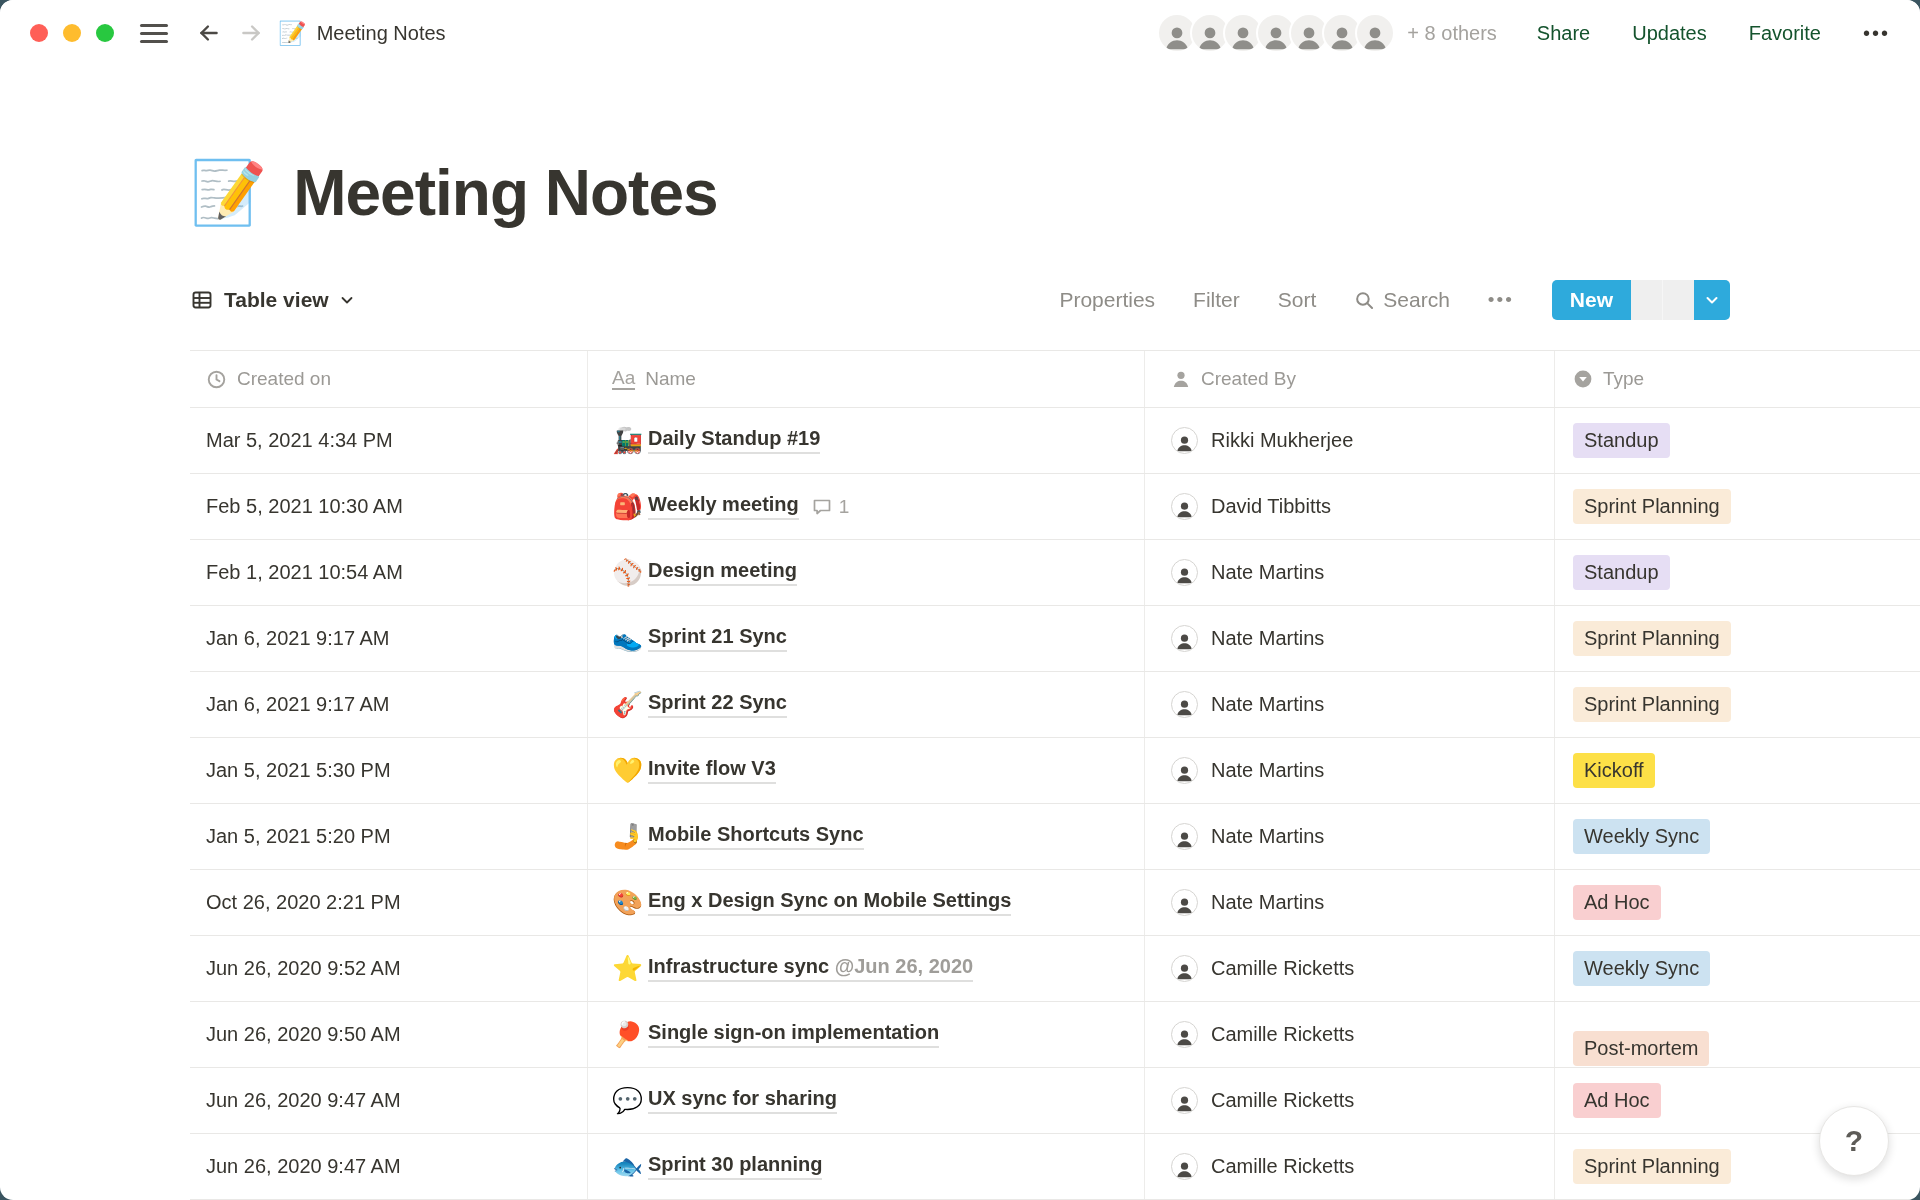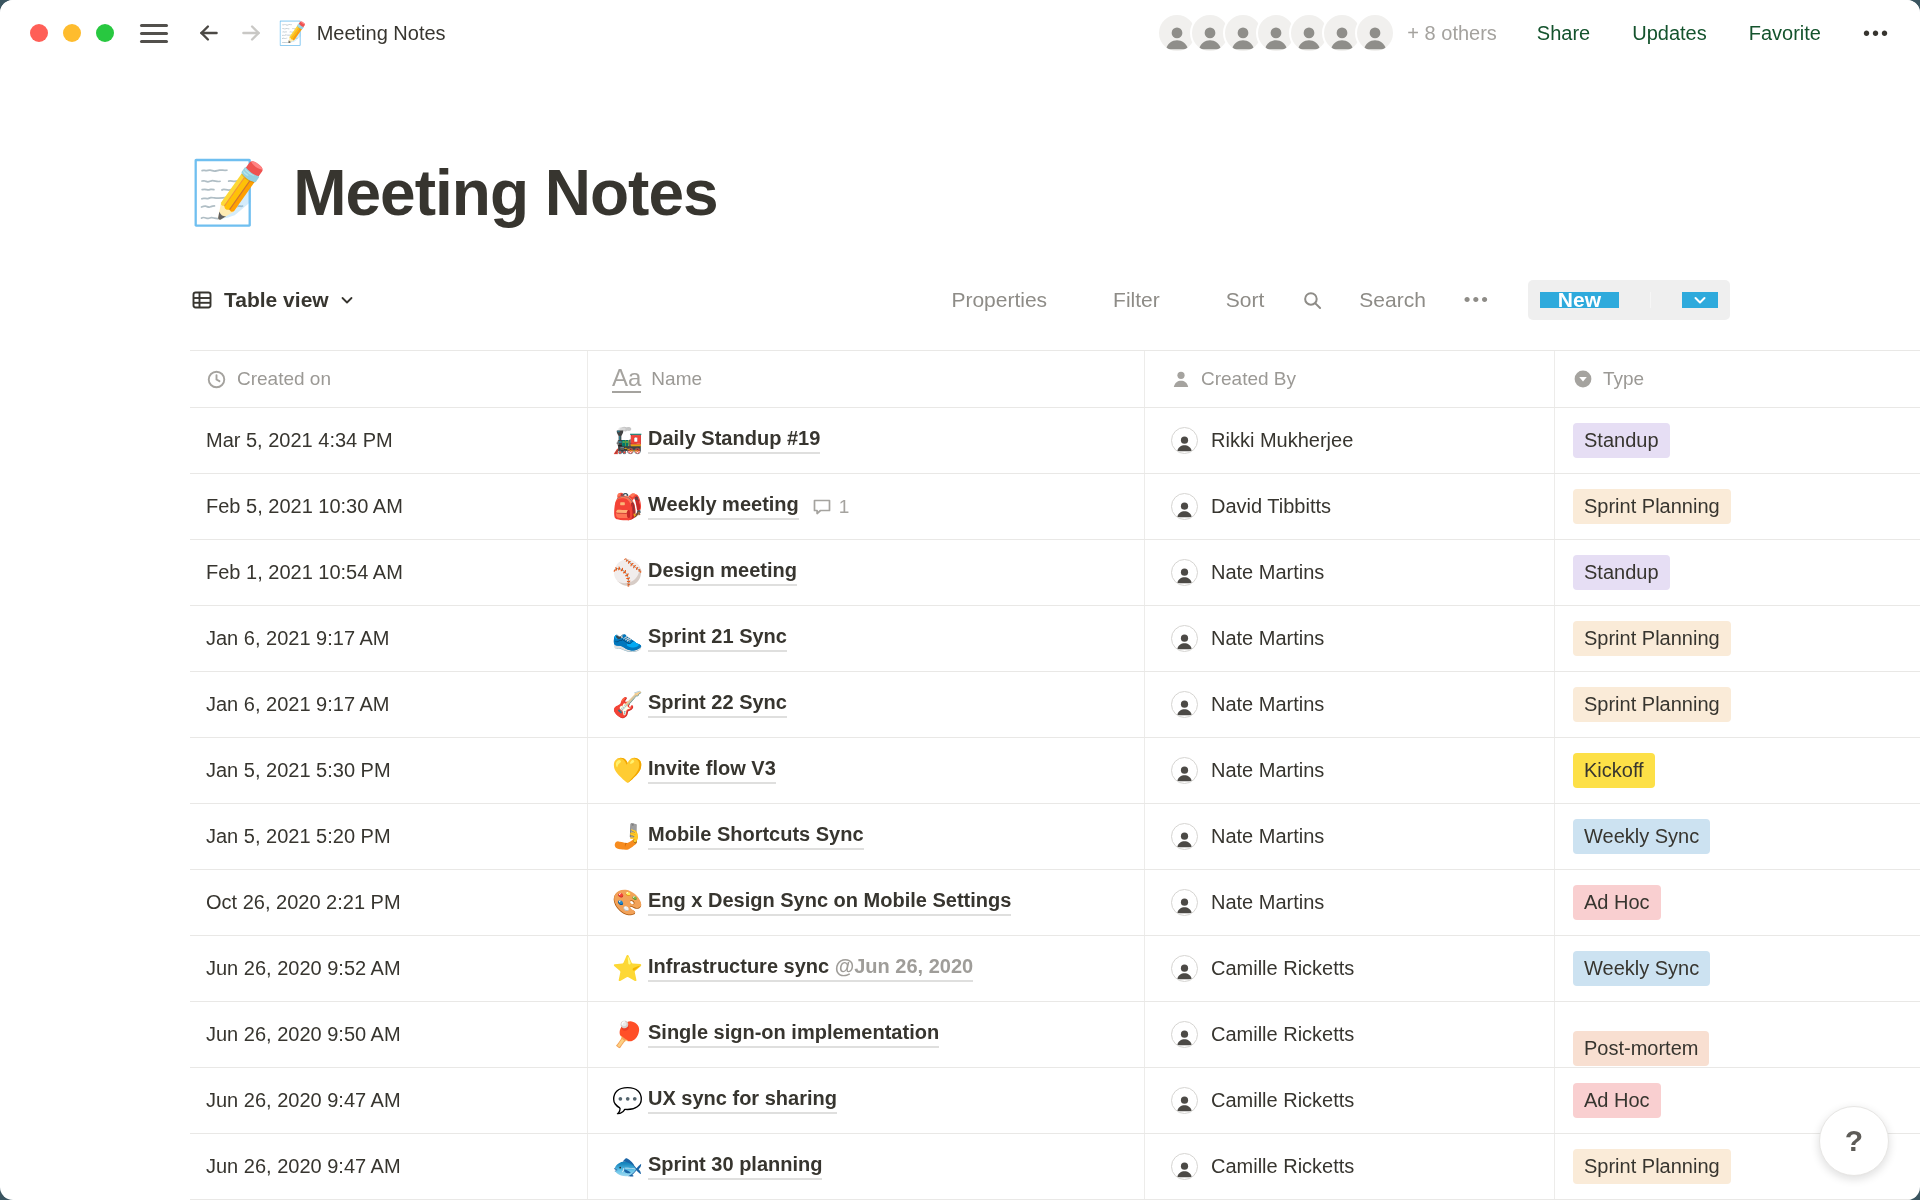--- a/index.html
+++ b/index.html
@@ -62,26 +62,26 @@
 
   .title-row { margin-top:88px; height:78px; display:flex; align-items:center; gap:26px; }
   .page-icon { font-size:62px; line-height:1; cursor:pointer; }
   .page-title { font-size:64px; font-weight:bold; color:#37352F; letter-spacing:-1px; }
 
   
   .toolbar { margin-top:46px; height:44px; width:1540px; display:flex; align-items:center; }
   .view-switch { display:flex; align-items:center; gap:10px; cursor:pointer; }
   .view-switch .vs-label { font-size:21px; font-weight:bold; color:#37352F; }
   .toolbar-right { margin-left:auto; display:flex; align-items:center; gap:38px; }
-  .tool-link { font-size:21px; color:#8E8C87; cursor:pointer; background:none; border:none; font-family:inherit; white-space:nowrap;margin-left:28px; }
+  .tool-link { font-size:21px; color:#8E8C87; cursor:pointer; background:none; border:none; font-family:inherit; white-space:nowrap; }
   .search-wrap { display:flex; align-items:center; gap:8px; cursor:pointer; }
   .tool-dots { font-size:19px; letter-spacing:2px; color:#8E8C87; cursor:pointer; }
   .new-btn {
     display:flex; align-items:stretch; height:40px; border-radius:5px; overflow:hidden;
-    cursor:pointer; border:none; padding:12px; font-family:inherit;gap:31px;
+    cursor:pointer; border:none; padding:0; font-family:inherit;gap:31px;
   }
   .new-main { background:#2EAADC; color:#fff; font-size:21px; font-weight:bold; display:flex; align-items:center; padding:0 18px; }
   .new-divider { width:1px; background:rgba(255,255,255,0.45); }
   .new-chevron { background:#2EAADC; width:36px; display:flex; align-items:center; justify-content:center; }
 
   
   .table { margin-top:28px; width:1730px; }
   .thead, .trow {
     display:grid;
     grid-template-columns:398px 557px 410px 365px;
@@ -95,21 +95,21 @@
     color:#9B9995; font-size:19px;
     cursor:pointer; overflow:hidden; white-space:nowrap;
   }
   .th, .cell { border-right:1px solid #EDECEA; }
   .th:last-child, .cell:last-child { border-right:none; }
   .c-pad1 { padding-left:16px; }
   .c-pad2 { padding-left:24px; }
   .c-pad3 { padding-left:26px; }
   .c-pad4 { padding-left:18px; }
 
-  .aa-glyph { font-size:24px; color:#A5A39F; border-bottom:2px solid #A5A39F; line-height:1.05; padding-bottom:1px; }
+  .aa-glyph { font-size:19px; color:#A5A39F; border-bottom:2px solid #A5A39F; line-height:1.05; padding-bottom:1px; }
 
   .trow { height:66px; border-bottom:1px solid #E9E8E6; }
   .cell { display:flex; align-items:center; overflow:hidden; white-space:nowrap; cursor:pointer; }
   .date-text { font-size:20px; color:#37352F; }
 
   .row-emoji { font-size:25px; width:36px; flex:none; line-height:1; }
   .name-link { display:inline-flex; align-items:baseline; font-size:20px; font-weight:bold; color:#37352F; border-bottom:2px solid rgba(55,53,47,0.16); padding-bottom:2px; cursor:pointer; overflow:hidden; }
   .mention { color:#9F9D99; font-weight:bold; display:none; }
   .comments { display:none; align-items:center; gap:6px; margin-left:12px; color:#A5A39F; font-size:19px; }
 

